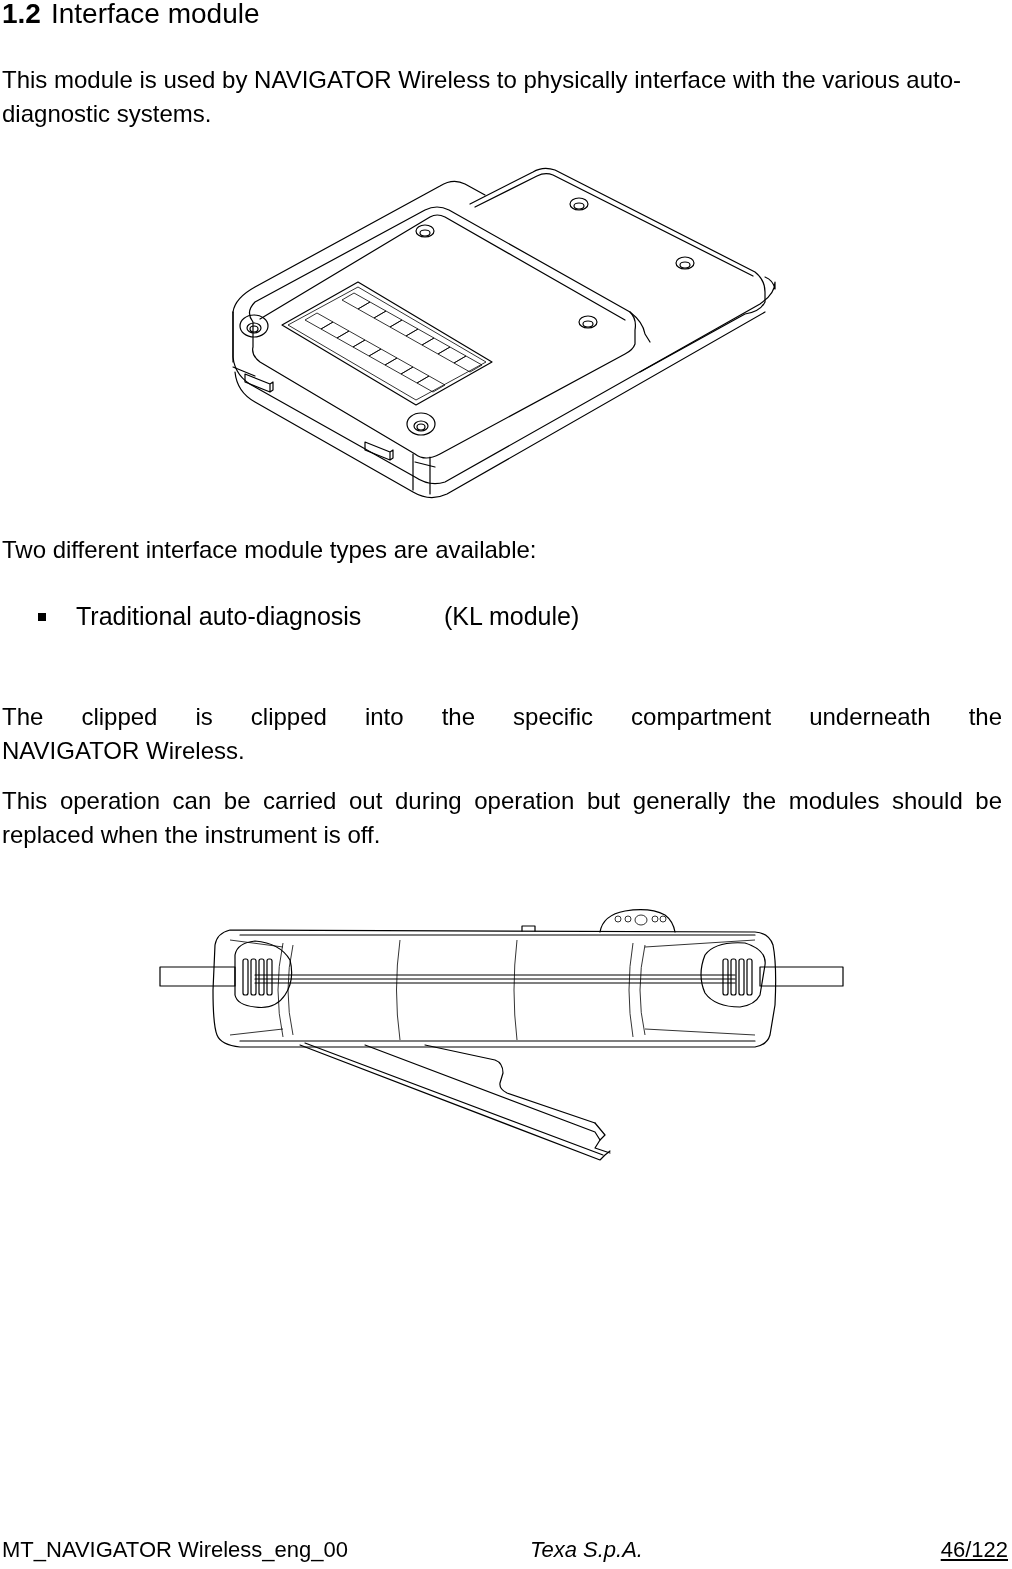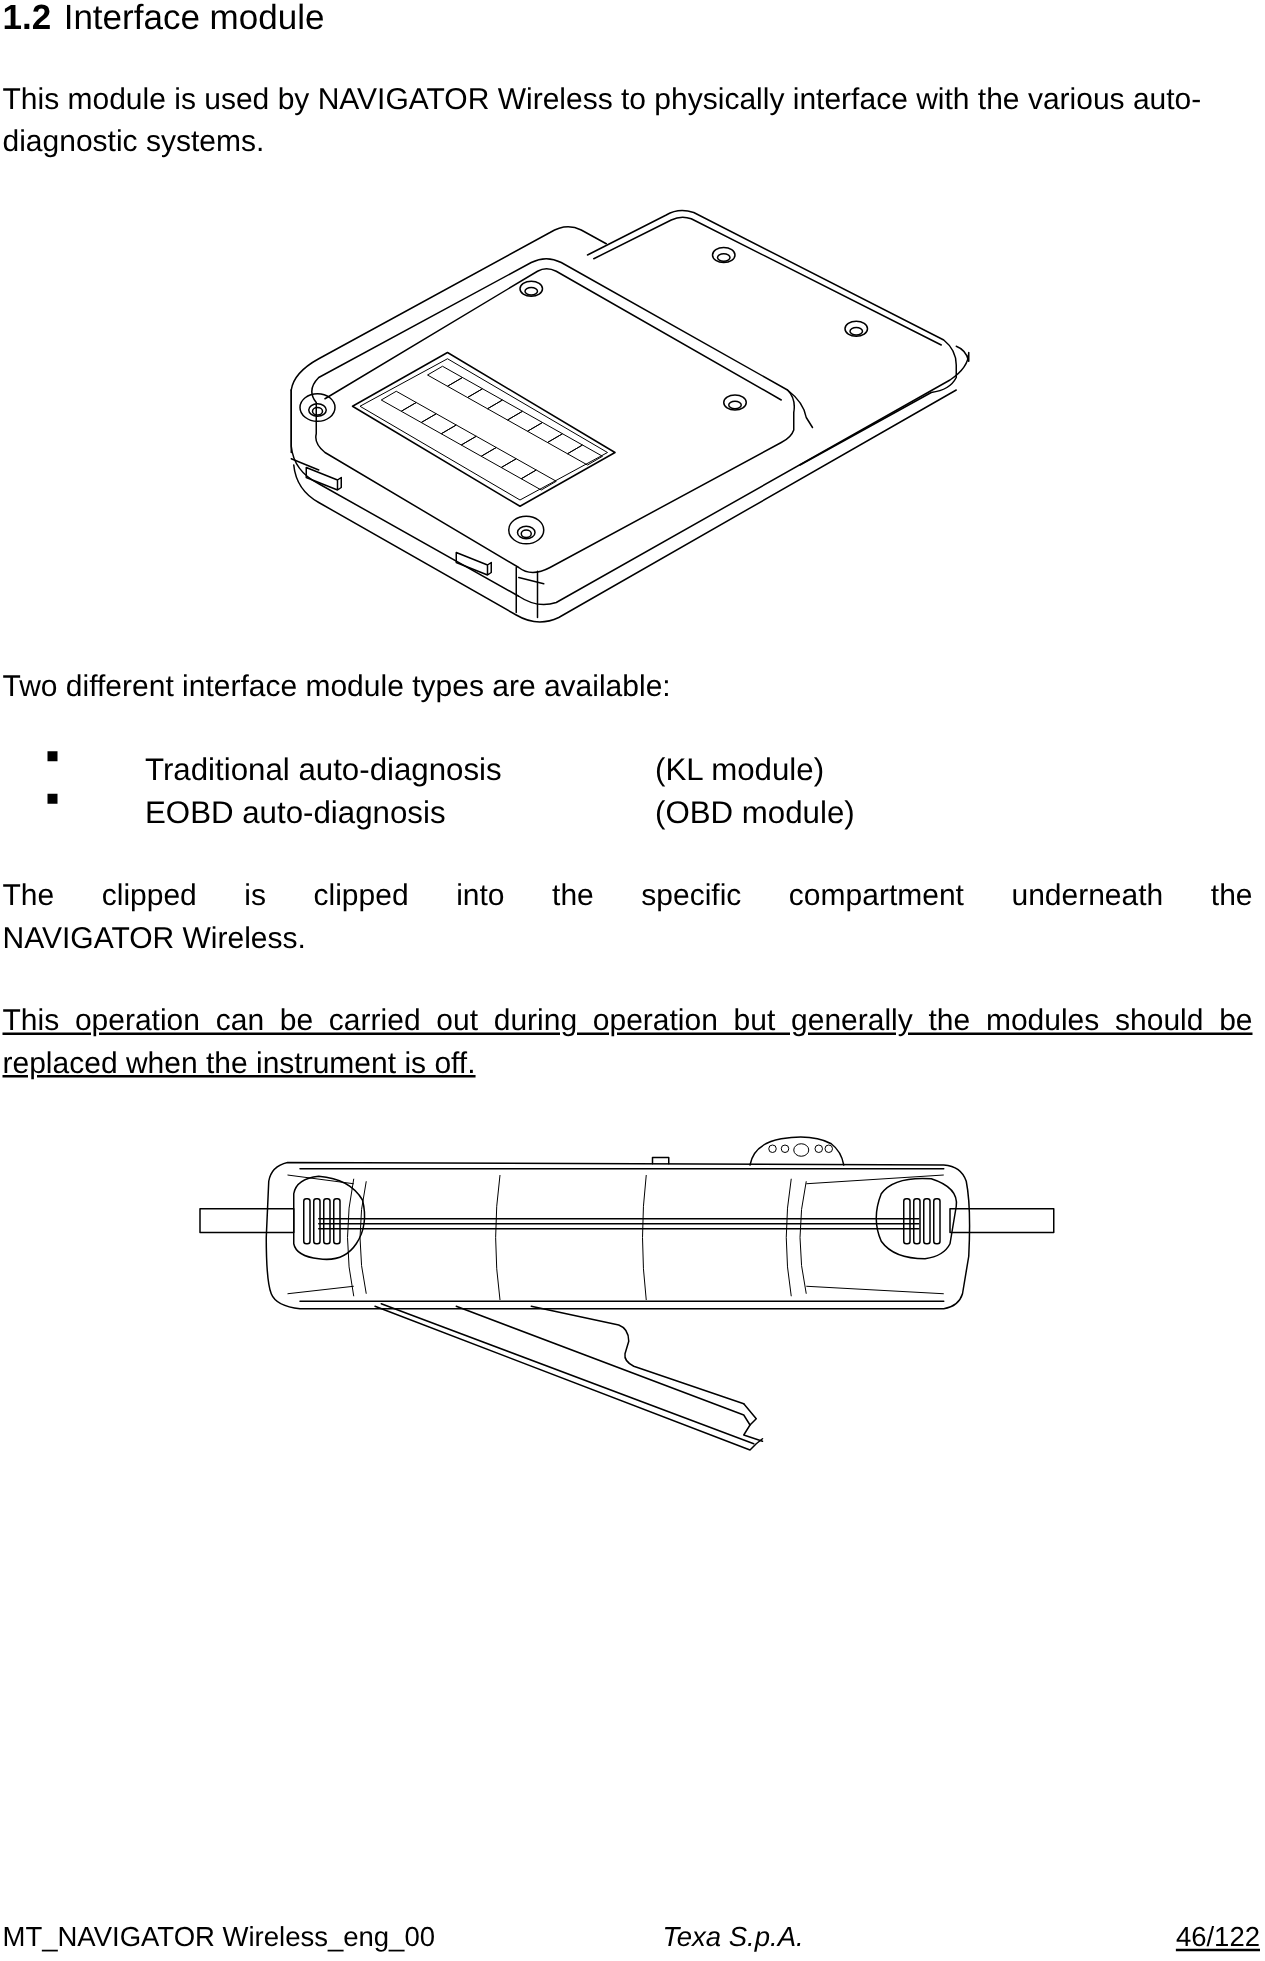--- a/index.html
+++ b/index.html
@@ -7,21 +7,21 @@
     width: 1012px; height: 1569px; position: relative; overflow: hidden;
     font-family: "Liberation Sans", sans-serif; color: #000;
   }
   .abs { position: absolute; }
   .heading { left: 2px; top: -4px; font-size: 28px; line-height: 36px; white-space: nowrap; }
   .heading .num { font-weight: bold; margin-right: 10px; }
   .para { font-size: 24px; line-height: 34px; left: 2px; width: 1000px; }
   .justify { text-align: justify; text-align-last: left; }
   .justify-full { text-align: justify; text-align-last: justify; }
   .bullet-list { left: 38px; top: 599px; font-size: 25px; line-height: 34px; }
-  .bullet-row { display: flex; height: 34px; gap: 40px; }
+  .bullet-row { display: flex; align-items: center; height: 34px; }
   .bullet { width: 8px; height: 8px; background: #000; margin-right: 30px; margin-top: 2px; }
   .b-label { width: 368px; }
   .footer { top: 1535px; font-size: 22px; line-height: 30px; white-space: nowrap; }
   svg { position: absolute; }
   svg .ln { fill: none; stroke: #000; stroke-width: 1.2; stroke-linejoin: round; stroke-linecap: round; }
   svg .thin { fill: none; stroke: #000; stroke-width: 0.8; }
 </style>
 </head>
 <body>
 
@@ -94,30 +94,25 @@
 </svg>
 
 <div class="abs para" style="top:533px;">Two different interface module types are available:</div>
 
 <div class="abs bullet-list">
   <div class="bullet-row">
     <span class="bullet"></span>
     <span class="b-label">Traditional auto-diagnosis</span>
     <span>(KL module)</span>
   </div>
-  <div class="bullet-row">
-    <span class="bullet"></span>
-    <span class="b-label">EOBD auto-diagnosis</span>
-    <span>(OBD module)</span>
-  </div>
 </div>
 
 <div class="abs para justify-full" style="top:700px;">The clipped is clipped into the specific compartment underneath the</div>
 <div class="abs para" style="top:734px;">NAVIGATOR Wireless.</div>
-<div class="abs para justify" style="top:800px;text-decoration:underline;">This operation can be carried out during operation but generally the modules should be replaced when the instrument is off.</div>
+<div class="abs para justify" style="top:784px;">This operation can be carried out during operation but generally the modules should be replaced when the instrument is off.</div>
 
 <svg style="left:155px; top:895px;" width="695" height="270" viewBox="0 0 695 270">
 
   <path class="ln" d="M5 72 L80 72 L80 91 L5 91 Z"></path>
   <path class="ln" d="M605 72 L688 72 L688 91 L605 91 Z"></path>
 
   <path class="ln" d="M75 35 Q62 38 60 50 L58 95 Q58 130 62 140 Q66 150 85 152 L600 152 Q612 150 615 140 L620 110 Q622 70 618 50 Q614 38 600 37 Z"></path>
   <path class="ln" d="M85 40 L600 40 M85 146 L600 146"></path>
 
   <path class="thin" d="M128 48 Q118 95 128 142 M138 50 Q128 95 138 140 M245 45 Q238 95 245 145 M362 45 Q356 95 362 145 M478 48 Q470 95 478 142 M490 50 Q480 95 490 140"></path>

